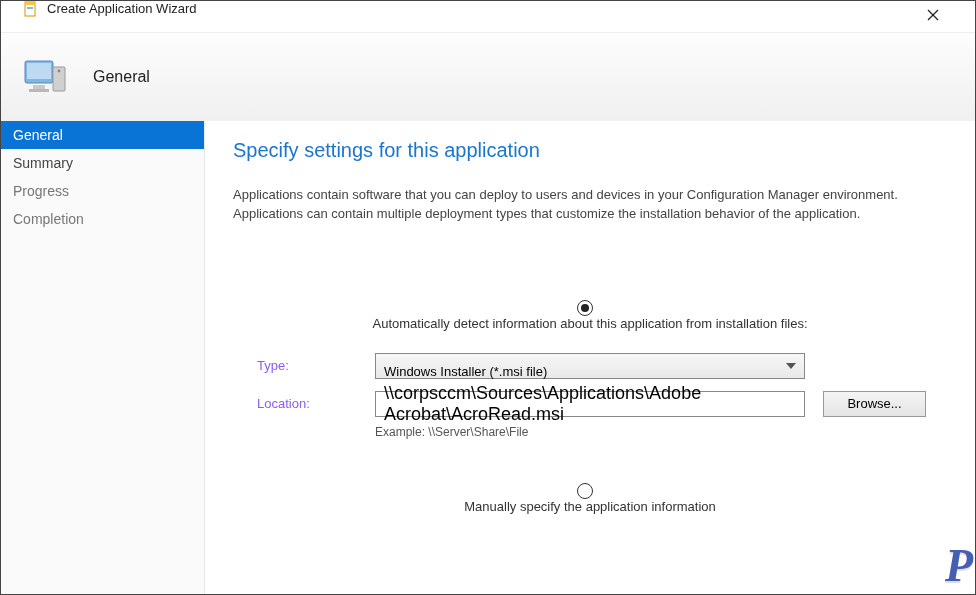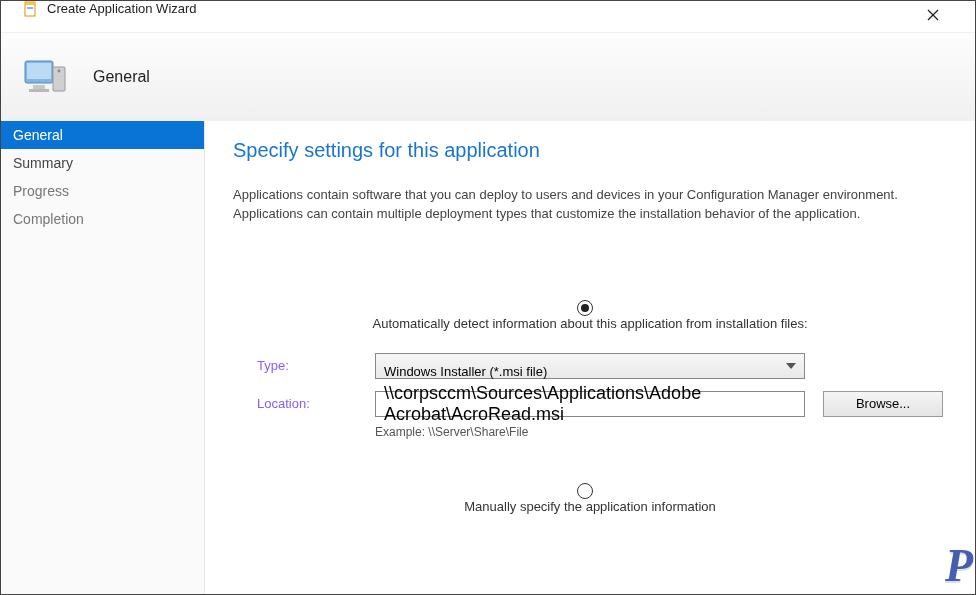--- a/index.html
+++ b/index.html
@@ -24,21 +24,21 @@
     .desc { font-size: 13px; color: #444; line-height: 1.45; margin-bottom: 76px; }
     .radio-row { display: flex; align-items: center; margin-bottom: 22px; font-size: 13px; color: #333; flex-direction: column; }
     .radio { width: 16px; height: 16px; border: 1.5px solid #333; border-radius: 50%; margin-right: 10px; display: inline-flex; align-items:center; justify-content:center; cursor:pointer; }
     .radio.checked::after { content:""; width:8px; height:8px; border-radius:50%; background:#222; }
     .form-grid { display: grid; grid-template-columns: 100px 430px 1fr; column-gap: 18px; row-gap: 12px; align-items: center; margin-left: 24px; margin-bottom: 44px; }
     .form-label { font-size: 13px; color: #8b5cf6; }
     .select { height: 26px; border: 1px solid #888; background: linear-gradient(#f7f7f7,#e8e8e8); font-size: 13px; padding: 12px 26px 0 8px; position: relative; display:flex; align-items:center; cursor:pointer; }
     .select::after { content:""; position:absolute; right:8px; top:50%; width:0;height:0; border-left:5px solid transparent; border-right:5px solid transparent; border-top:6px solid #555; transform:translateY(-50%); }
     .input { height: 26px; border: 1px solid #888; background:#fff; font-size: 18px; padding: 0 8px; display:flex; align-items:center; width:100%; }
     .example { font-size: 12px; color: #555; grid-column: 2 / 3; margin-top:-4px; }
-    .browse-btn { width: 120px; height: 26px; border: 1px solid #999; background: linear-gradient(#f5f5f5,#e4e4e4); font-size: 13px; cursor:pointer; display:flex; align-items:center; justify-content:center; justify-self:start; }
+    .browse-btn { width: 103px; height: 26px; border: 1px solid #999; background: linear-gradient(#f5f5f5,#e4e4e4); font-size: 13px; cursor:pointer; display:flex; align-items:center; justify-content:center; justify-self:start; }
     .radio-row.second { margin-left: 0; }
     .watermark { position:absolute; right:2px; bottom:2px; font-size:46px; font-weight:700; font-style:italic; color:#2b4aa8; opacity:.88; font-family: Georgia, serif; text-shadow: 0 2px 0 rgba(0,0,0,.15); }
   </style>
 </head>
 <body>
 
 <div class="window">
   <div class="titlebar">
     <span class="t-icon">
       <svg width="16" height="16" viewBox="0 0 16 16">

